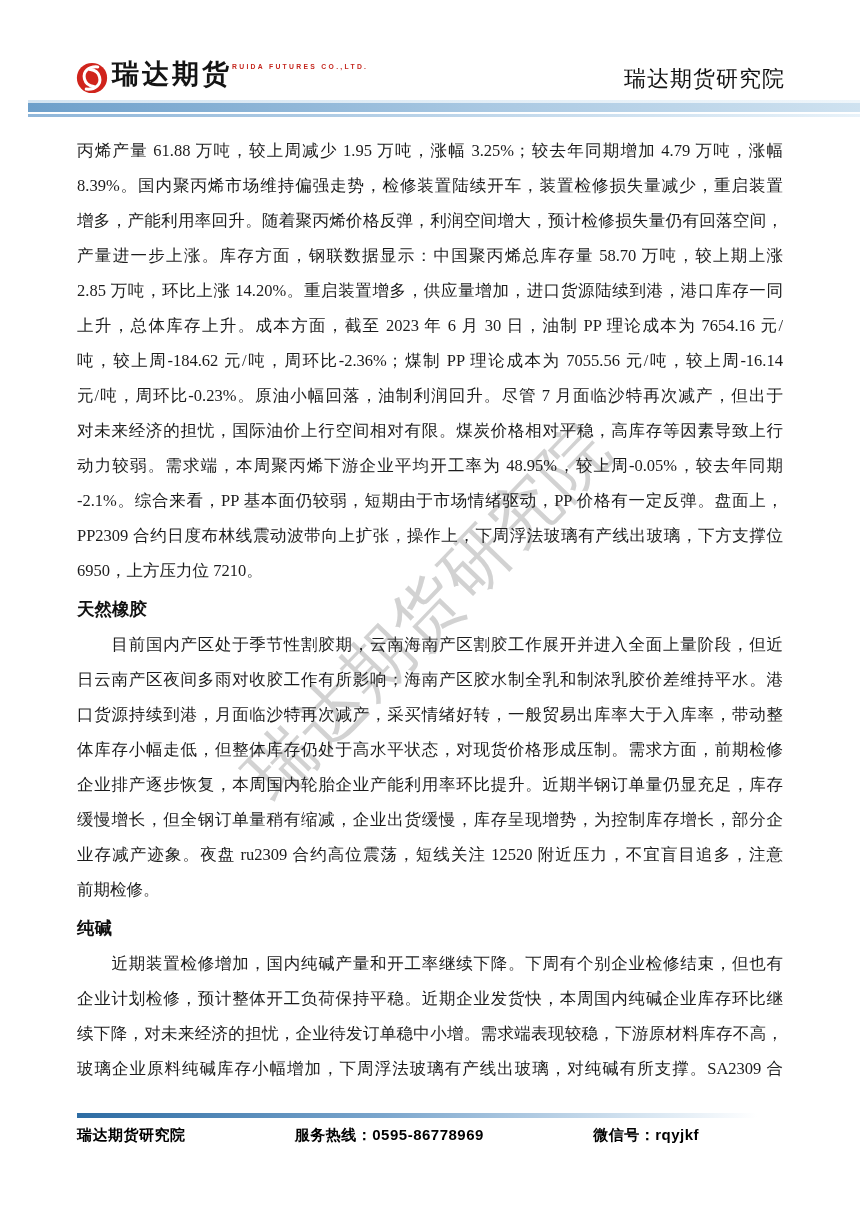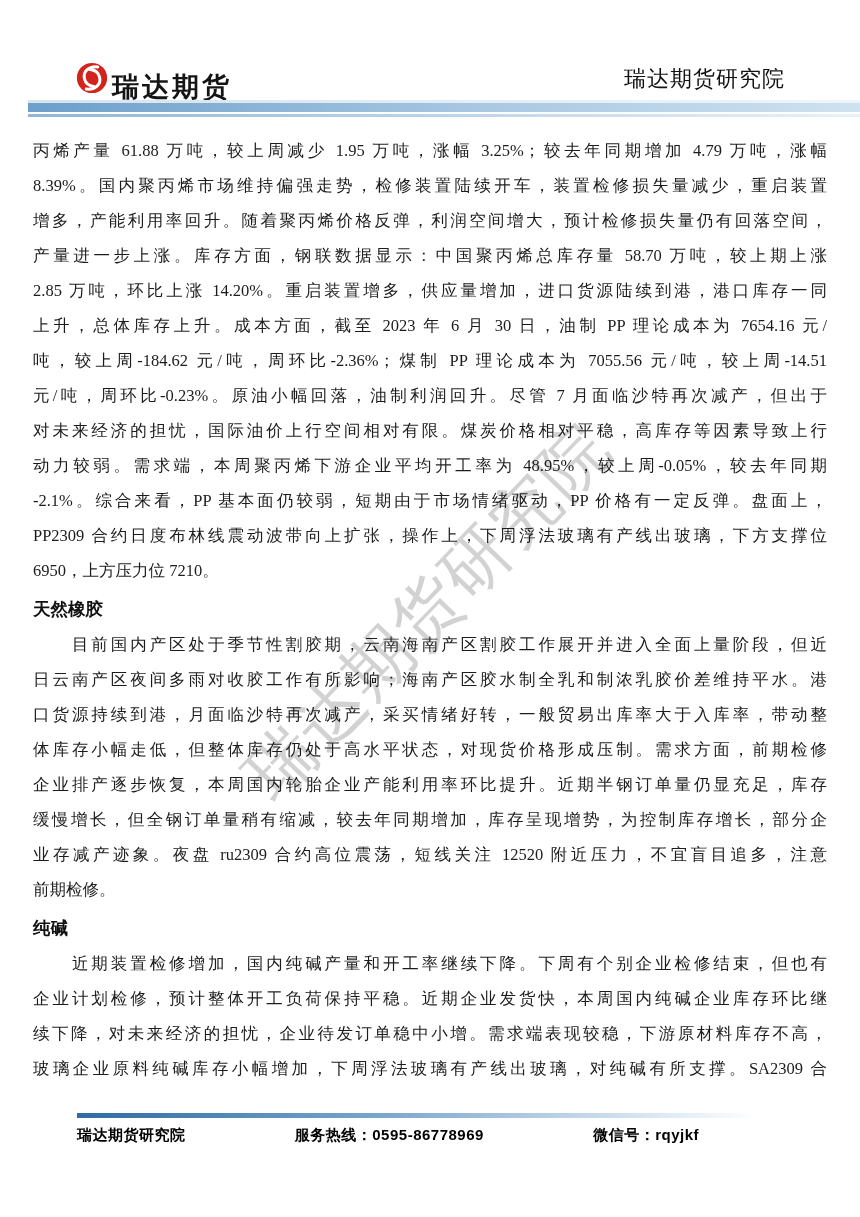--- a/index.html
+++ b/index.html
@@ -5,39 +5,39 @@
   html,body{margin:0;padding:0;background:#e9e9e9;}
   .page{
     position:relative;width:860px;height:1217px;margin:0 auto;
     background:#ffffff;overflow:hidden;
     font-family:"Liberation Sans","DejaVu Sans",sans-serif;color:#1a1a1a;
   }
   
   .header{position:absolute;top:0;left:0;width:860px;height:100px;}
   .logo{position:absolute;left:76px;top:61px;display:flex;align-items:flex-start;}
   .logo-mark{width:32px;height:32px;margin-right:4px;margin-top:1px;}
-  .logo-texts{display:flex;flex-direction:column;margin-top:13px;}
+  .logo-texts{display:flex;}
   .brand{font-size:27px;font-weight:800;letter-spacing:3px;line-height:26px;color:#141414;}
   .brand-en{font-size:6.8px;font-weight:700;letter-spacing:2.3px;color:#c4261d;margin-top:2px;}
   .header-title{position:absolute;right:75px;bottom:6px;font-size:22px;font-weight:500;letter-spacing:1px;color:#111;}
   
   .header-bar{position:absolute;top:100px;left:28px;right:0;}
   .bar-top{height:3px;background:linear-gradient(to right,#d4e4f1,#eef5fa);}
   .bar-main{height:9px;background:linear-gradient(to right,#6d9fca,#a9c8e2 55%,#cfe2f0);}
   .bar-gap{height:2px;background:#ffffff;}
   .bar-thin{height:3px;background:linear-gradient(to right,#8fb6d9,#e8f2f9);}
   
   .watermark{
     position:absolute;left:428px;top:612px;z-index:0;
     transform:translate(-50%,-50%) rotate(-46deg);
     font-family:"Liberation Serif","DejaVu Serif",serif;
     font-size:68px;letter-spacing:2px;color:#c7c7c7;opacity:.8;white-space:nowrap;
   }
   
-  .report{position:relative;z-index:1;padding:0 33px;margin-top:133px;}
+  .report{position:relative;z-index:1;padding:0 77px;margin-top:133px;}
   .pline{
     font-family:"Liberation Serif","DejaVu Serif",serif;
     font-size:16.5px;line-height:35px;height:35px;white-space:nowrap;
     text-align:justify;text-align-last:justify;color:#1c1c1c;
   }
   .pline.plast{text-align-last:left;}
   .sec-heading{
     font-size:17.5px;font-weight:700;line-height:35px;height:35px;margin-top:4px;color:#111;
   }
   
@@ -82,37 +82,37 @@
 
   <div class="report">
 
     <div>
       <div class="pline">丙烯产量 61.88 万吨，较上周减少 1.95 万吨，涨幅 3.25%；较去年同期增加 4.79 万吨，涨幅</div>
       <div class="pline">8.39%。国内聚丙烯市场维持偏强走势，检修装置陆续开车，装置检修损失量减少，重启装置</div>
       <div class="pline">增多，产能利用率回升。随着聚丙烯价格反弹，利润空间增大，预计检修损失量仍有回落空间，</div>
       <div class="pline">产量进一步上涨。库存方面，钢联数据显示：中国聚丙烯总库存量 58.70 万吨，较上期上涨</div>
       <div class="pline">2.85 万吨，环比上涨 14.20%。重启装置增多，供应量增加，进口货源陆续到港，港口库存一同</div>
       <div class="pline">上升，总体库存上升。成本方面，截至 2023 年 6 月 30 日，油制 PP 理论成本为 7654.16 元/</div>
-      <div class="pline">吨，较上周-184.62 元/吨，周环比-2.36%；煤制 PP 理论成本为 7055.56 元/吨，较上周-14.51</div>
+      <div class="pline">吨，较上周-184.62 元/吨，周环比-2.36%；煤制 PP 理论成本为 7055.56 元/吨，较上周-16.14</div>
       <div class="pline">元/吨，周环比-0.23%。原油小幅回落，油制利润回升。尽管 7 月面临沙特再次减产，但出于</div>
       <div class="pline">对未来经济的担忧，国际油价上行空间相对有限。煤炭价格相对平稳，高库存等因素导致上行</div>
       <div class="pline">动力较弱。需求端，本周聚丙烯下游企业平均开工率为 48.95%，较上周-0.05%，较去年同期</div>
       <div class="pline">-2.1%。综合来看，PP 基本面仍较弱，短期由于市场情绪驱动，PP 价格有一定反弹。盘面上，</div>
       <div class="pline">PP2309 合约日度布林线震动波带向上扩张，操作上，下周浮法玻璃有产线出玻璃，下方支撑位</div>
       <div class="pline plast">6950，上方压力位 7210。</div>
     </div>
 
     <div>
       <div class="sec-heading">天然橡胶</div>
       <div class="pline">　　目前国内产区处于季节性割胶期，云南海南产区割胶工作展开并进入全面上量阶段，但近</div>
       <div class="pline">日云南产区夜间多雨对收胶工作有所影响；海南产区胶水制全乳和制浓乳胶价差维持平水。港</div>
       <div class="pline">口货源持续到港，月面临沙特再次减产，采买情绪好转，一般贸易出库率大于入库率，带动整</div>
       <div class="pline">体库存小幅走低，但整体库存仍处于高水平状态，对现货价格形成压制。需求方面，前期检修</div>
       <div class="pline">企业排产逐步恢复，本周国内轮胎企业产能利用率环比提升。近期半钢订单量仍显充足，库存</div>
-      <div class="pline">缓慢增长，但全钢订单量稍有缩减，较去年同期增加，库存呈现增势，为控制库存增长，部分企</div>
+      <div class="pline">缓慢增长，但全钢订单量稍有缩减，企业出货缓慢，库存呈现增势，为控制库存增长，部分企</div>
       <div class="pline">业存减产迹象。夜盘 ru2309 合约高位震荡，短线关注 12520 附近压力，不宜盲目追多，注意</div>
       <div class="pline plast">前期检修。</div>
     </div>
 
     <div>
       <div class="sec-heading">纯碱</div>
       <div class="pline">　　近期装置检修增加，国内纯碱产量和开工率继续下降。下周有个别企业检修结束，但也有</div>
       <div class="pline">企业计划检修，预计整体开工负荷保持平稳。近期企业发货快，本周国内纯碱企业库存环比继</div>
       <div class="pline">续下降，对未来经济的担忧，企业待发订单稳中小增。需求端表现较稳，下游原材料库存不高，</div>
       <div class="pline">玻璃企业原料纯碱库存小幅增加，下周浮法玻璃有产线出玻璃，对纯碱有所支撑。SA2309 合</div>

